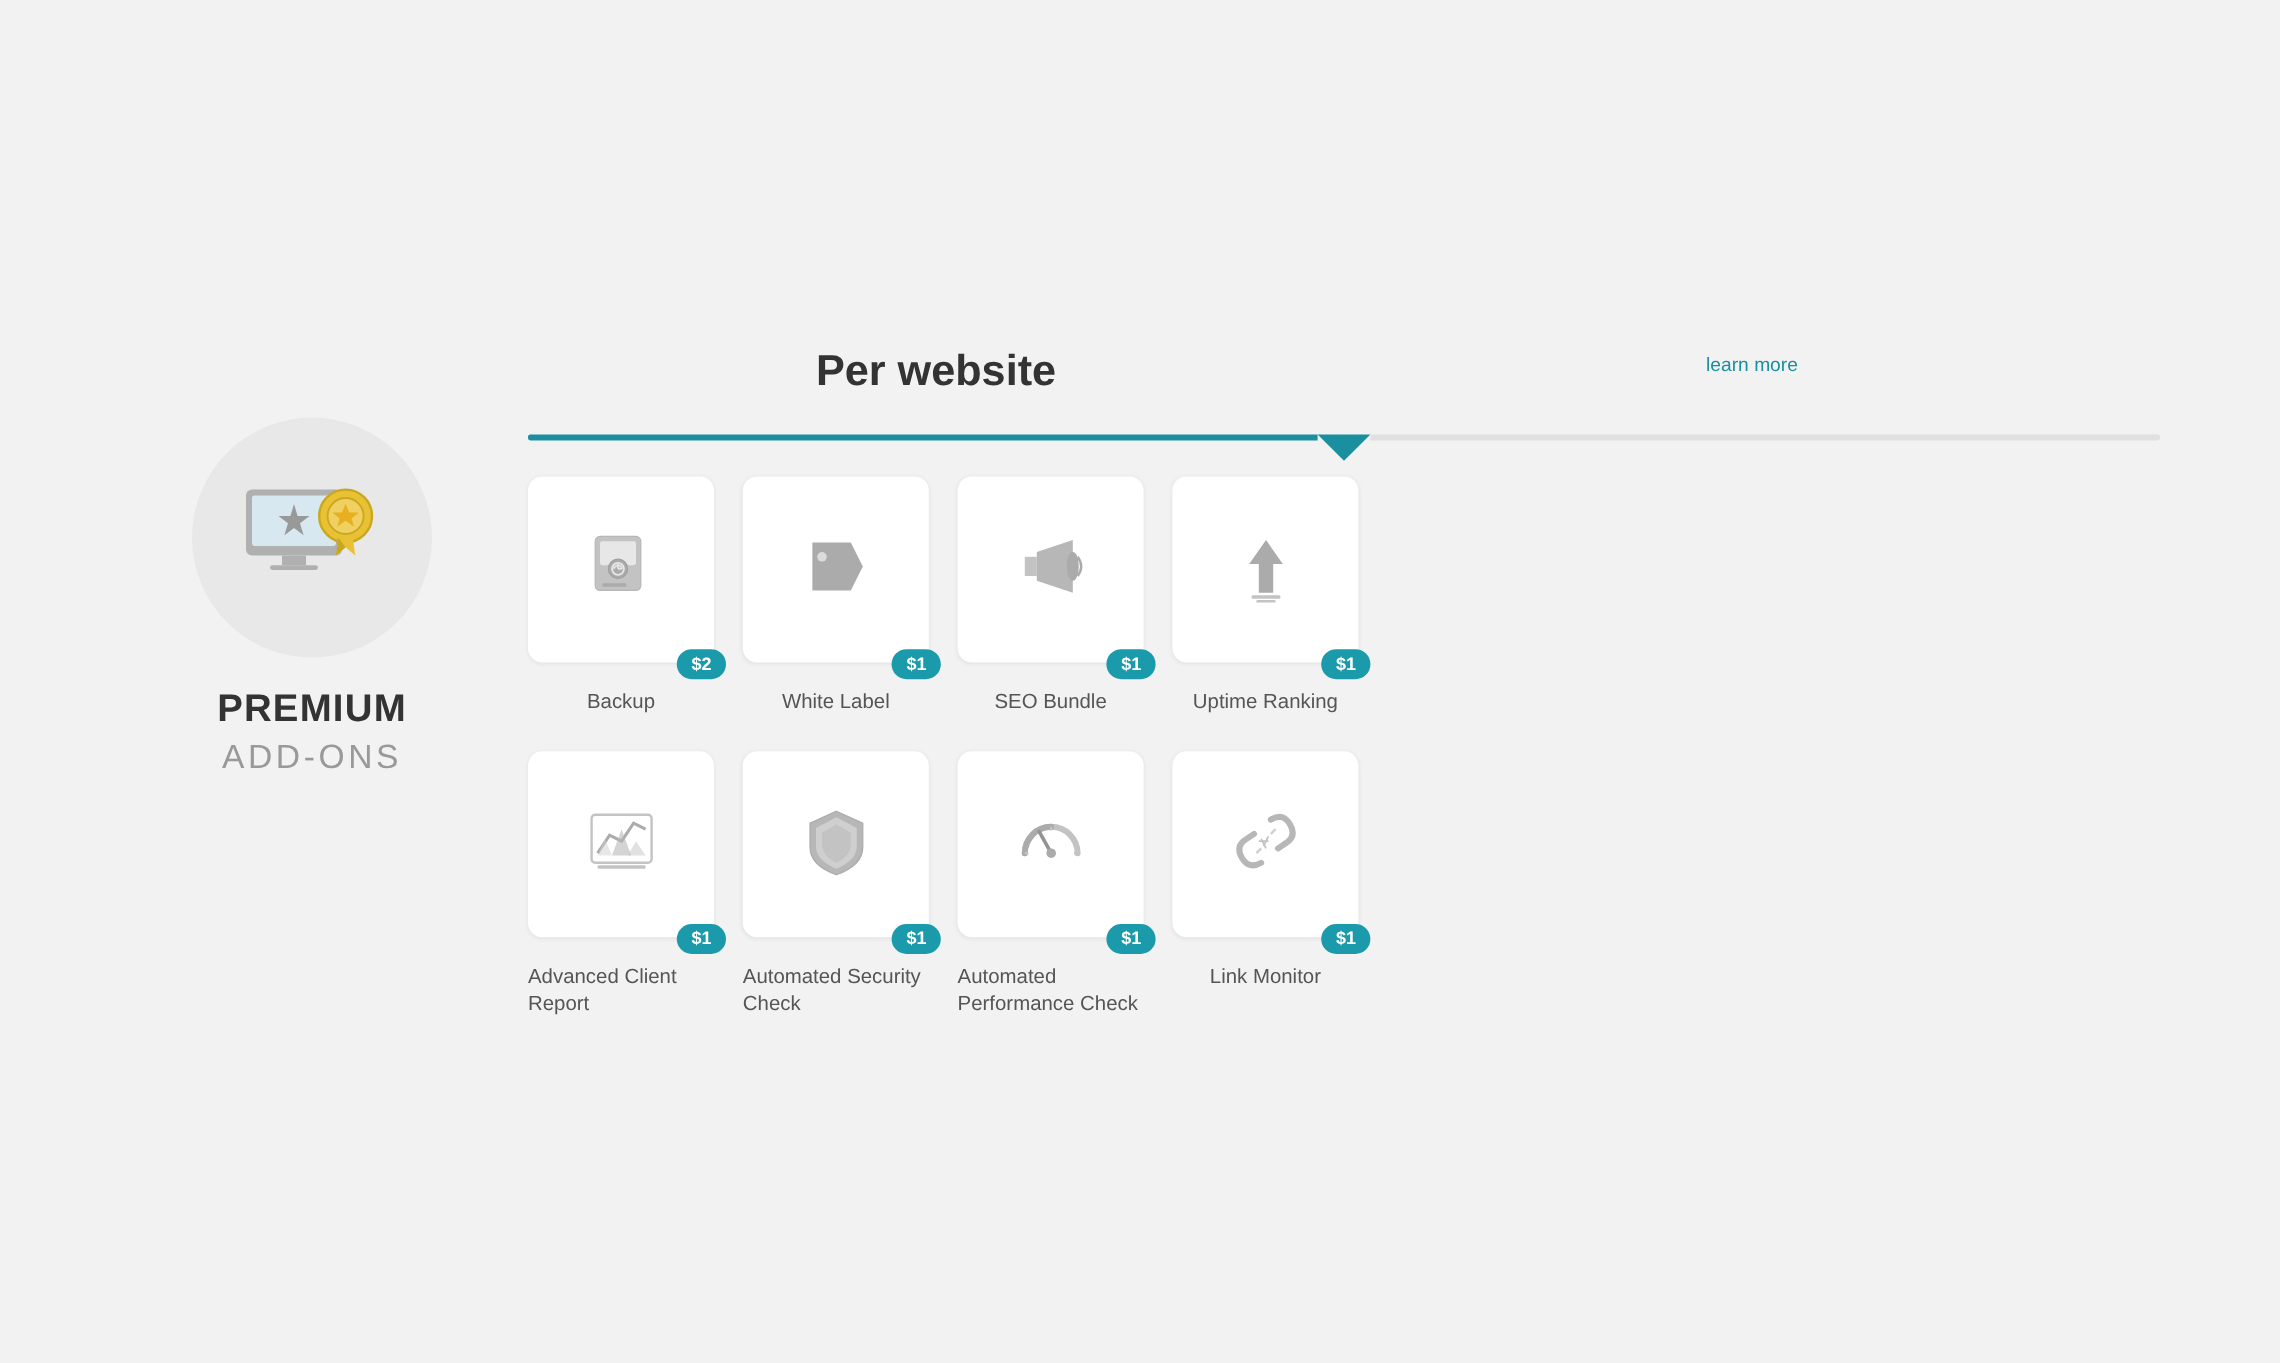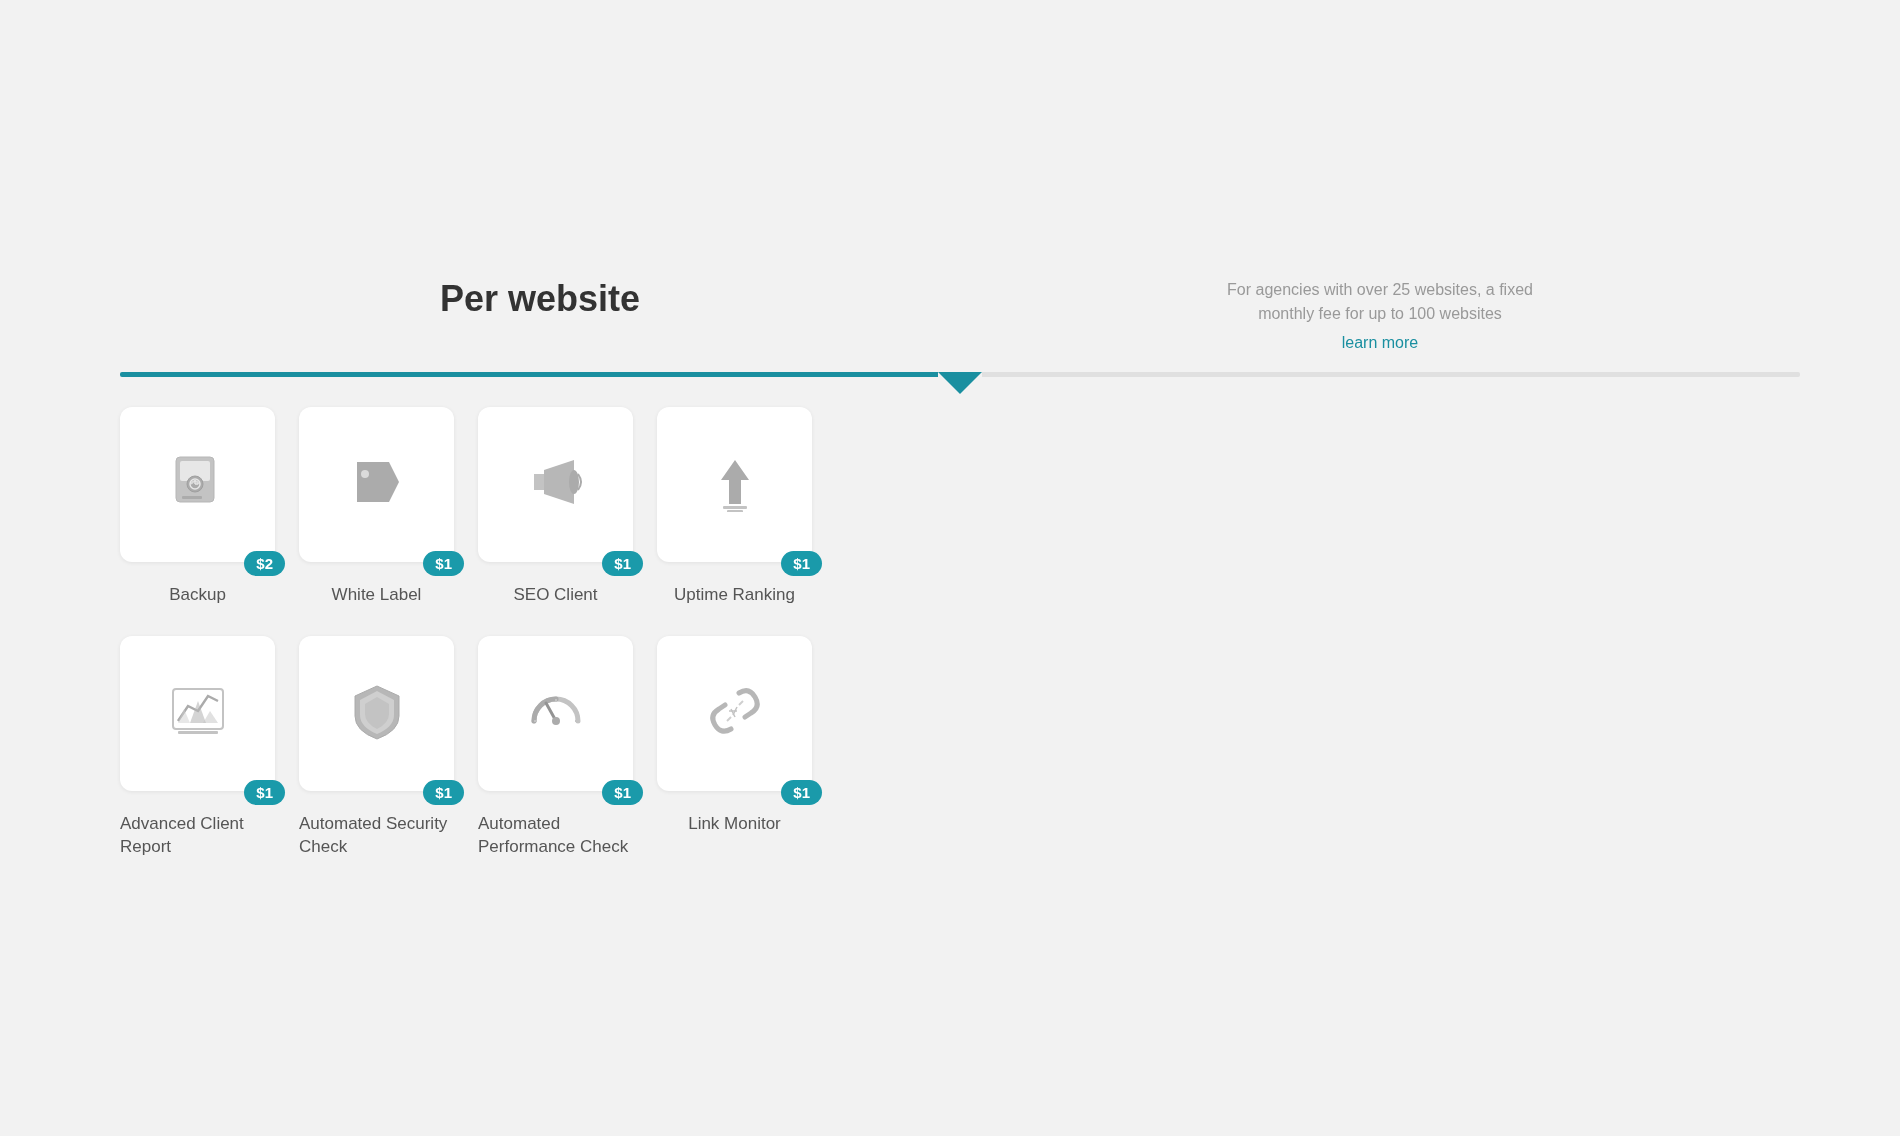--- a/index.html
+++ b/index.html
@@ -196,29 +196,51 @@
       height: 60px;
       opacity: 0.7;
     }
   </style>
 </head>
 <body>
 
 <div class="page-wrapper">
   <div class="main-container">
 
+    <div class="sidebar">
+      <div class="badge-circle">
+
+        <svg class="badge-icon" viewBox="0 0 120 100">
+
+          <rect x="5" y="10" width="80" height="55" rx="5" ry="5" fill="#b0b0b0"></rect>
+          <rect x="10" y="15" width="70" height="42" rx="2" ry="2" fill="#d8e8f0"></rect>
+          <rect x="35" y="65" width="20" height="8" fill="#b0b0b0"></rect>
+          <rect x="25" y="73" width="40" height="4" rx="2" fill="#b0b0b0"></rect>
+
+          <polygon points="45,22 48,32 58,32 50,38 53,48 45,42 37,48 40,38 32,32 42,32" fill="#999"></polygon>
+
+          <circle cx="88" cy="32" r="22" fill="#e8c234" stroke="#c9a820" stroke-width="2"></circle>
+          <circle cx="88" cy="32" r="15" fill="#f0d060" stroke="#c9a820" stroke-width="1.5"></circle>
+          <polygon points="88,22 91,29 99,29 93,34 95,41 88,36 81,41 83,34 77,29 85,29" fill="#e8b020"></polygon>
+
+          <path d="M82 50 L80 65 L88 58 L96 65 L94 50 Z" fill="#e8c234"></path>
+          <path d="M82 50 L80 65 L88 58 Z" fill="#c9a820"></path>
+        </svg>
+      </div>
+      <div class="premium-label">PREMIUM</div>
+      <div class="addons-label">ADD-ONS</div>
+    </div>
 
     <div class="content-area">
 
       <div class="column-headers">
         <div class="col-header">
           <div class="col-header-title">Per website</div>
         </div>
         <div class="col-header">
-          <div class="col-header-desc">For agencies with over 25 websites, a fixed monthly fee for up to 100 websites</div>
           <a class="col-header-link">learn more</a>
         </div>
       </div>
 
       <div class="divider-row">
         <div class="divider-line-left"></div>
         <div class="divider-triangle"></div>
         <div class="divider-line-right"></div>
       </div>
 
@@ -267,21 +289,21 @@
 
                   <path d="M8 22 L8 38 L18 38 L18 22 Z" fill="#aaa"></path>
                   <path d="M18 18 L48 8 L48 52 L18 42 Z" fill="#999"></path>
                   <ellipse cx="48" cy="30" rx="5" ry="12" fill="#888"></ellipse>
 
                   <path d="M52 22 Q58 30 52 38" fill="none" stroke="#888" stroke-width="2"></path>
                 </svg>
               </div>
               <div class="price-badge">$1</div>
             </div>
-            <div class="addon-name">SEO Client</div>
+            <div class="addon-name">SEO Bundle</div>
           </div>
 
           <div class="addon-wrapper">
             <div class="addon-card">
               <div class="addon-icon-wrap">
                 <svg viewBox="0 0 60 60" class="icon-svg">
 
                   <polygon points="30,8 44,28 36,28 36,52 24,52 24,28 16,28" fill="#888"></polygon>
 
                   <rect x="18" y="54" width="24" height="3" rx="1" fill="#aaa"></rect>

